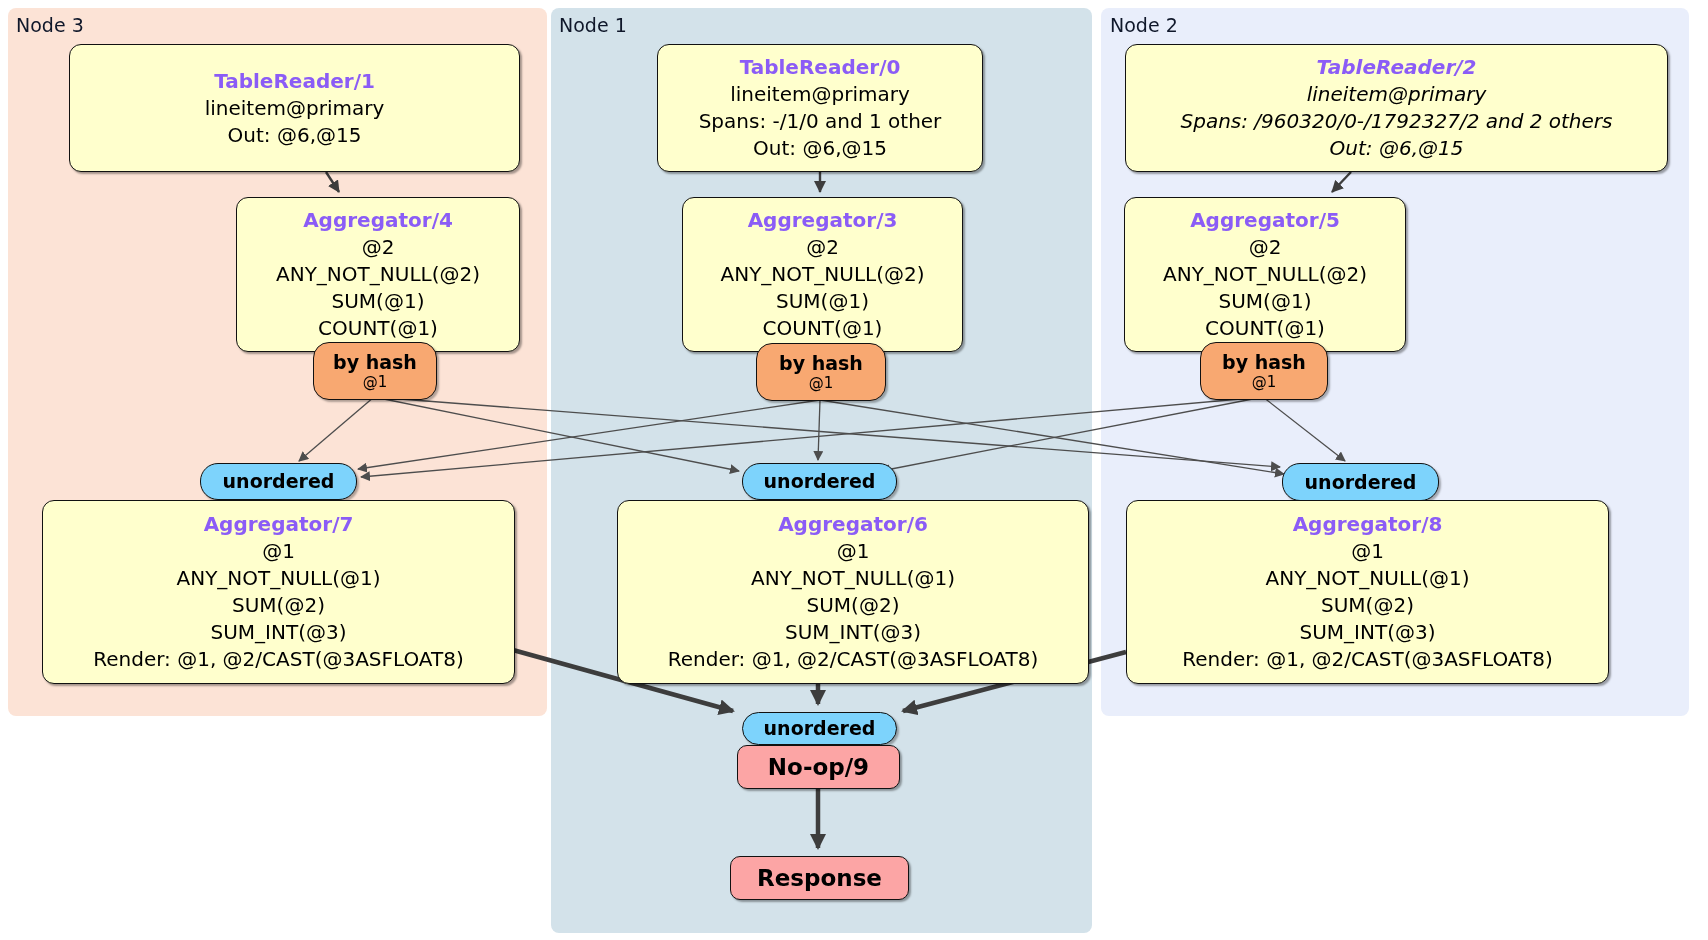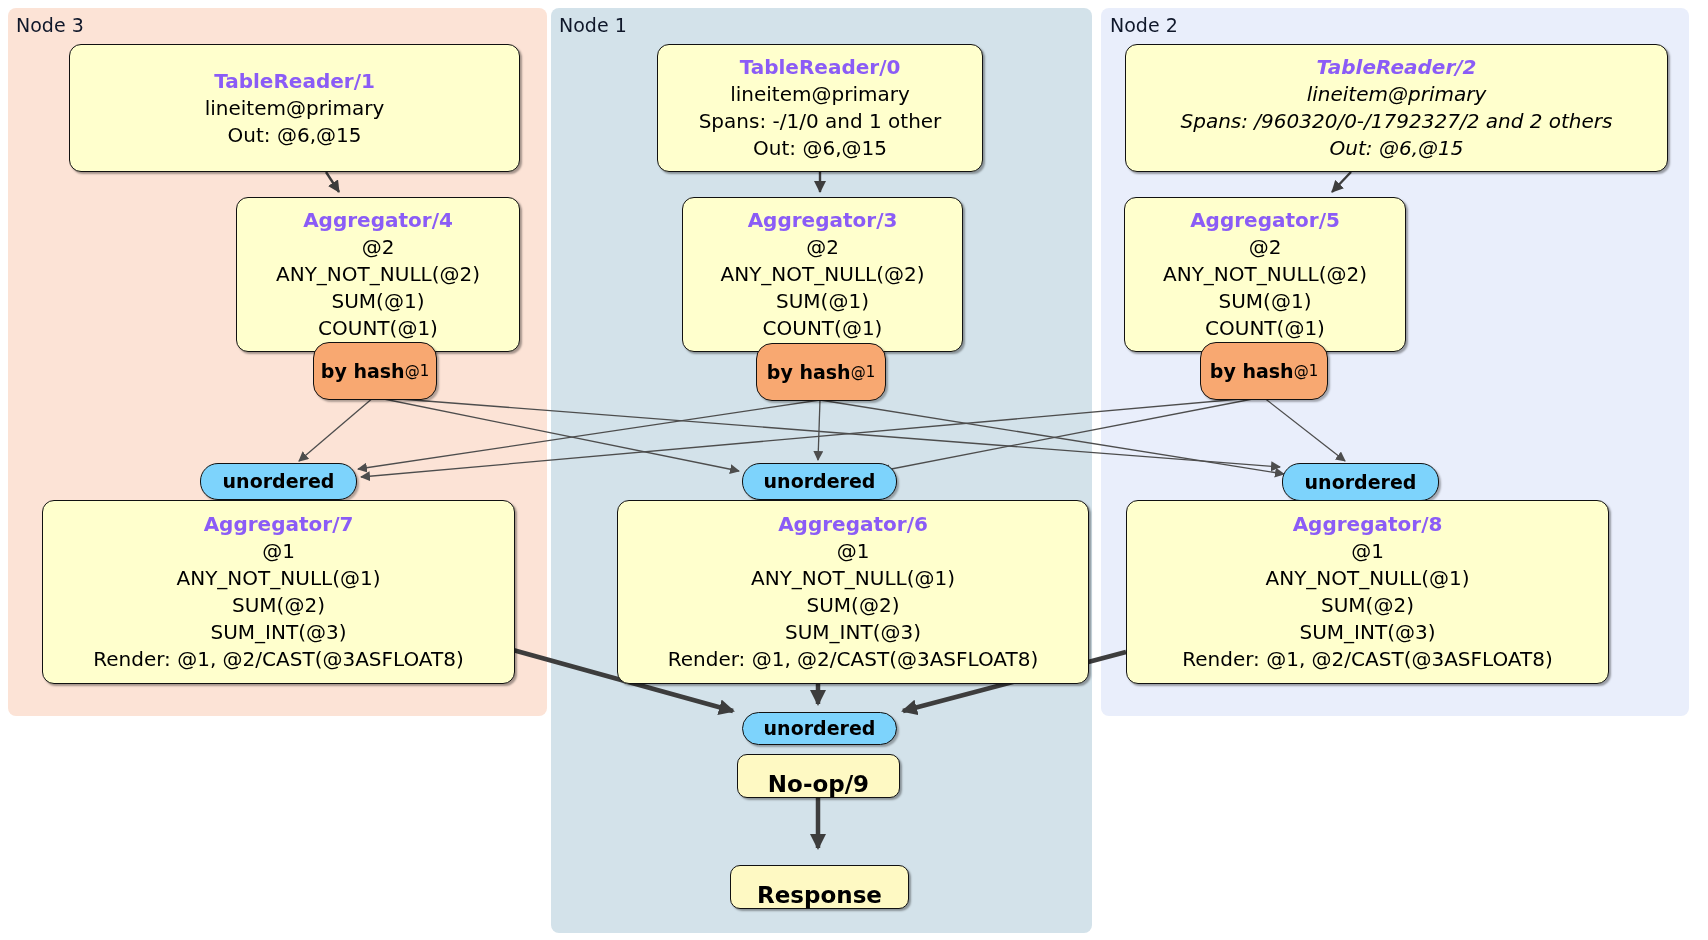--- a/index.html
+++ b/index.html
@@ -14,38 +14,37 @@
   .nodebox{
     position:absolute;background:#ffffcd;border:1.6px solid #111;border-radius:12px;
     display:flex;flex-direction:column;align-items:center;justify-content:center;
     box-shadow:2px 2px 2px rgba(0,0,0,0.35);text-align:center;
   }
   .nodebox .title{font-weight:bold;font-size:20px;line-height:27px;color:#8b5cf6;white-space:nowrap;}
   .nodebox .line{font-size:20px;line-height:27px;color:#000;white-space:nowrap;}
 
   .router{
     position:absolute;background:#f8a871;border:1.6px solid #111;border-radius:16px;
-    display:flex;flex-direction:row;align-items:center;justify-content:center;
+    display:flex;flex-direction:column;align-items:center;justify-content:center;
     box-shadow:2px 2px 2px rgba(0,0,0,0.3);text-align:center;
   }
   .router .rtitle{font-weight:bold;font-size:19px;line-height:23px;color:#000;}
   .router .rsub{font-size:15px;line-height:17px;color:#000;}
 
   .sync{
     position:absolute;background:#7dd3fc;border:1.6px solid #111;border-radius:18px;
     display:flex;align-items:center;justify-content:center;
     box-shadow:2px 2px 2px rgba(0,0,0,0.3);
   }
   .sync .stitle{font-weight:bold;font-size:19px;color:#000;line-height:19px;}
 
   .smallbox{
-    position:absolute;background:#fef9c3;border:1.6px solid #111;border-radius:10px;
-    display:flex;align-items:flex-end;justify-content:center;
+    position:absolute;background:#fca5a5;border:1.6px solid #111;border-radius:10px;
+    display:flex;align-items:center;justify-content:center;
     box-shadow:2px 2px 2px rgba(0,0,0,0.35);
-    margin-top:9px;
   }
   .smallbox .btitle{font-weight:bold;font-size:23px;color:#000;white-space:nowrap;}
 </style>
 </head>
 <body>
 
 <div id="stage">
 
   <div class="region" style="left:8px;top:8px;width:539px;height:708px;background:#fce3d6;"></div>
   <div class="region" style="left:551px;top:8px;width:541px;height:925px;background:#d3e2ea;"></div>

